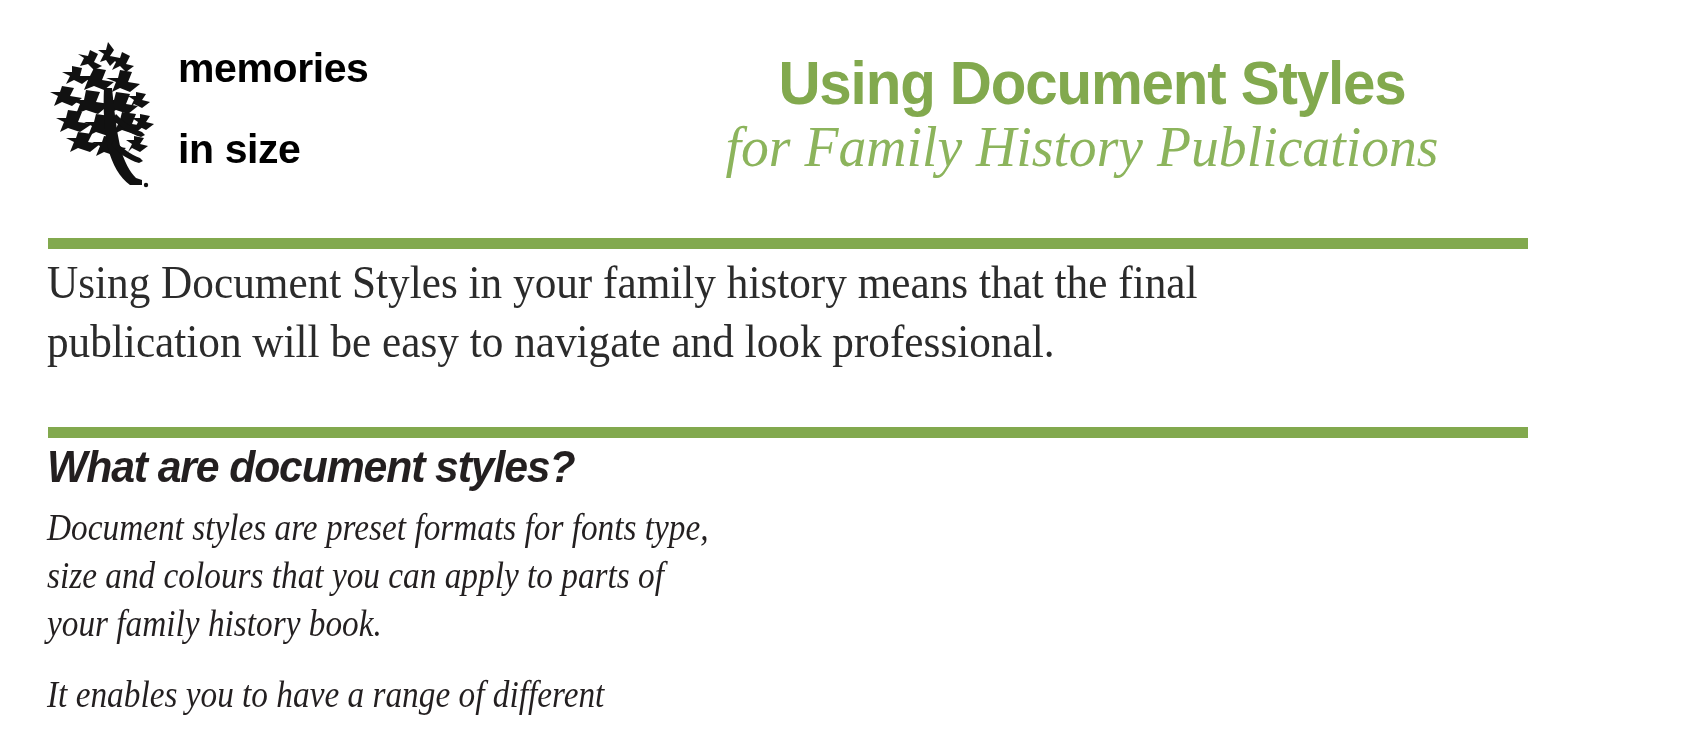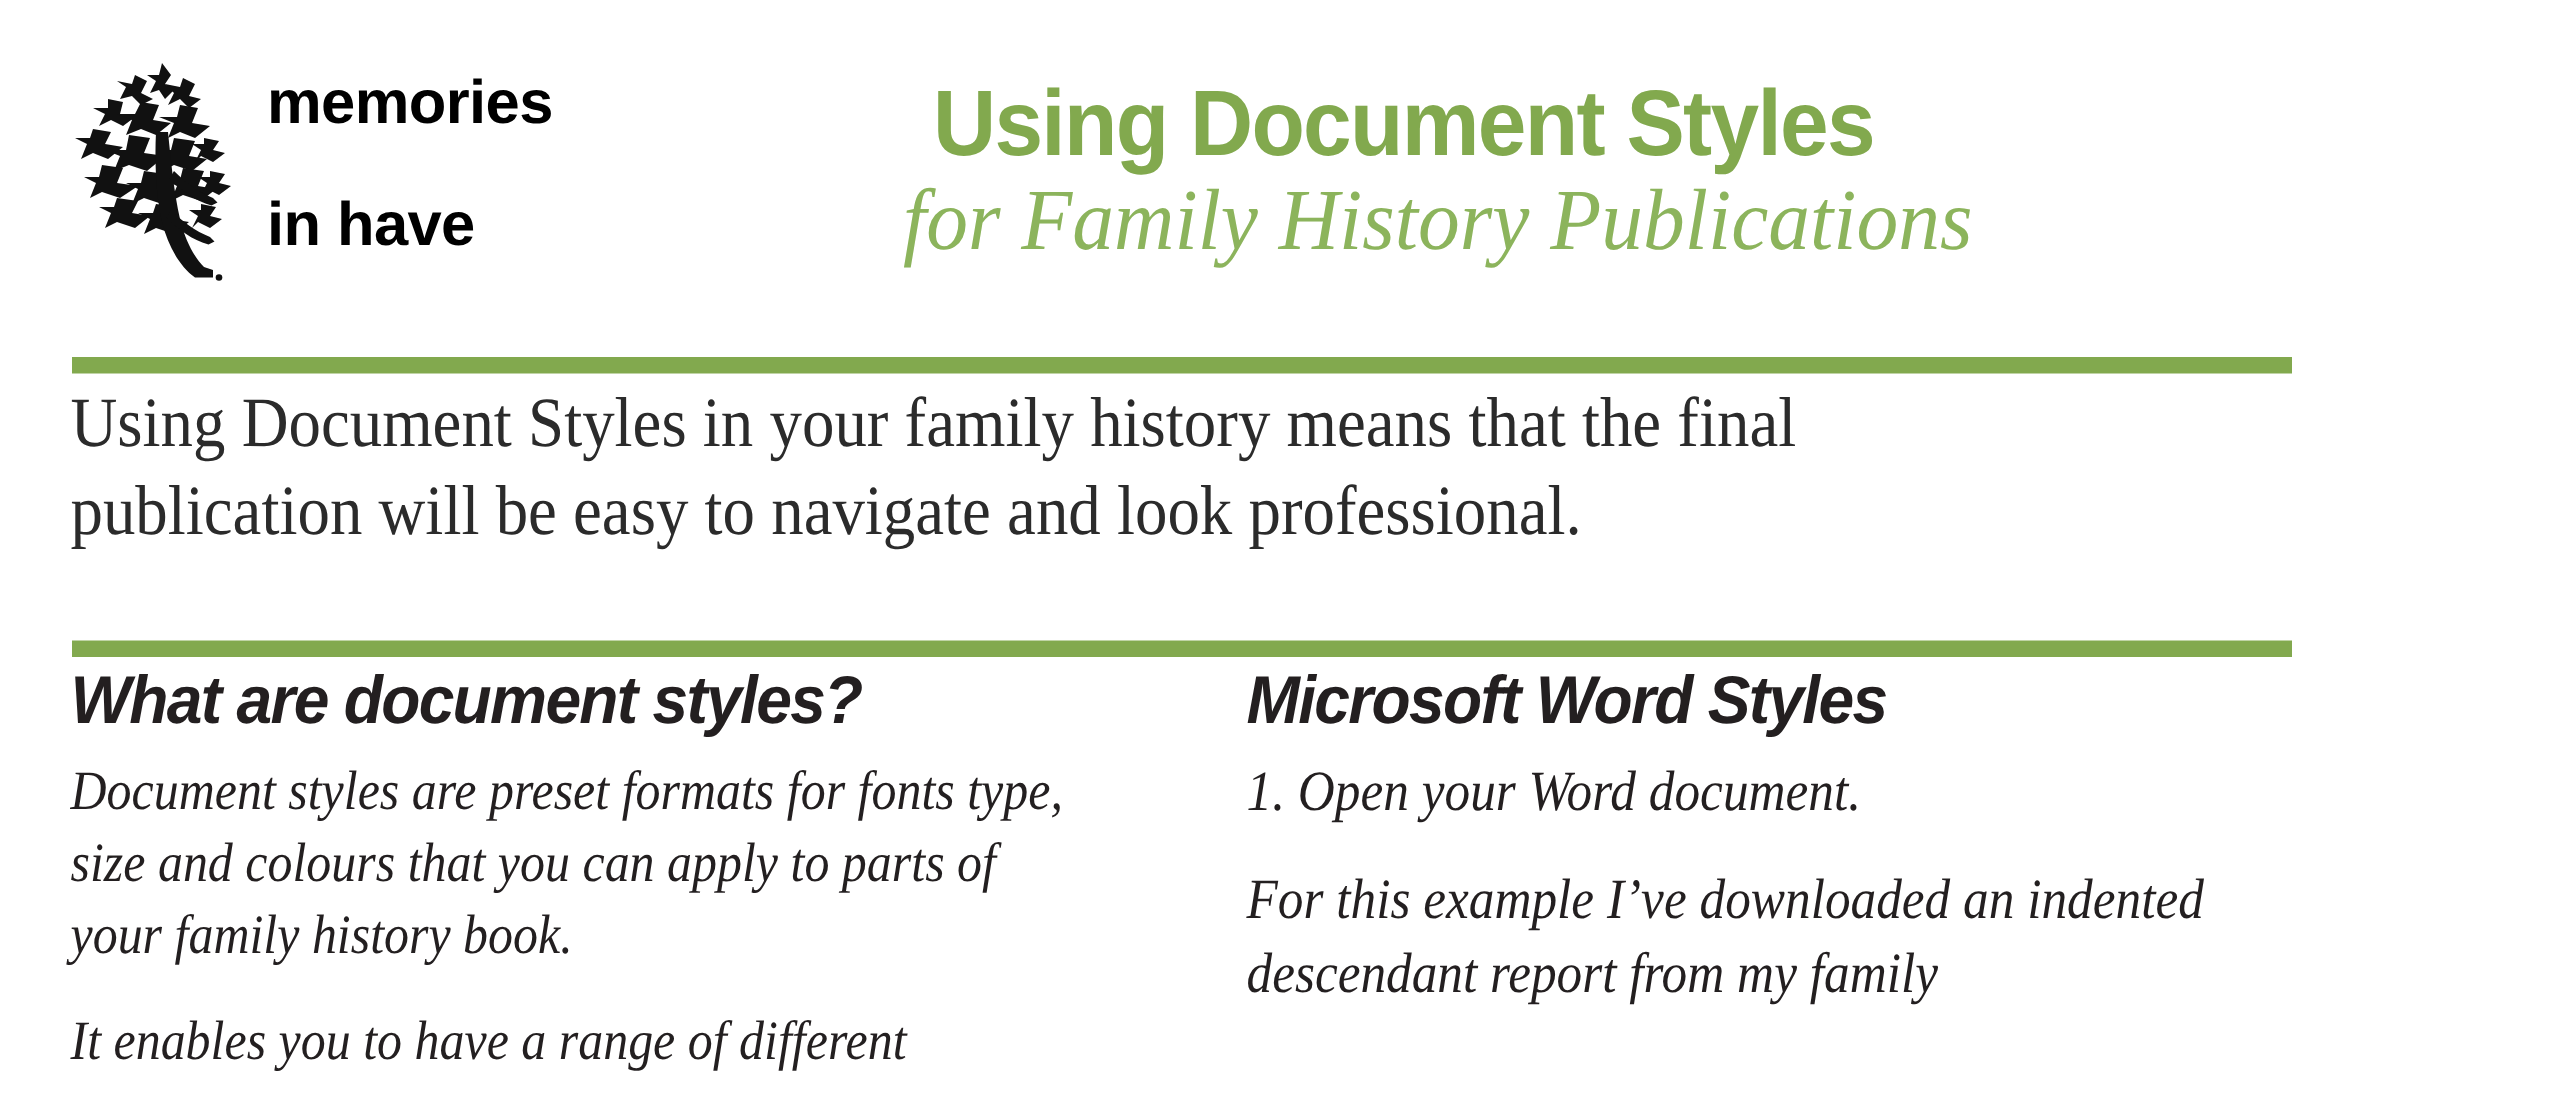--- a/index.html
+++ b/index.html
@@ -60,21 +60,21 @@
     white-space: pre-line;
     padding-bottom: 6px;
   }
   .logo-wordmark .wm-line { display: block; }
 
   .title-block {
     position: absolute;
     right: 180px;
     top: 52px;
     width: 1000px;
-    text-align: left;
+    text-align: center;
   }
   .doc-title {
     font-family: "Liberation Sans", sans-serif;
     font-weight: 700;
     font-size: 62px;
     line-height: 1.0;
     color: #82a94e;
     letter-spacing: -1.2px;
     transform: scaleX(0.94);
     transform-origin: right center;
@@ -194,21 +194,21 @@
           <path d="M62 52 C64 72, 66 92, 70 110 C74 126, 80 136, 86 142 L92 144 L92 149 L80 149 C70 142, 62 128, 58 112 C54 94, 53 72, 54 52 Z"></path>
 
           <path d="M66 78 C74 86, 82 92, 92 96 L95 99 L91 101 C80 98, 71 91, 63 83 Z"></path>
           <path d="M64 104 C72 112, 80 118, 90 122 L93 125 L89 127 C78 124, 69 117, 61 109 Z"></path>
 
           <circle cx="96" cy="149" r="2.2"></circle>
         </g>
       </svg>
       <div class="logo-wordmark">
         <span class="wm-line">memories</span>
-        <span class="wm-line">in have</span>
+        <span class="wm-line">in size</span>
       </div>
     </div>
 
     <div class="title-block">
       <div class="doc-title">Using Document Styles</div>
       <div class="doc-subtitle">for Family History Publications</div>
     </div>
   </div>
 
   <div class="rule rule-top"></div>
@@ -218,21 +218,16 @@
   <div class="rule rule-bottom"></div>
 
   <div class="columns">
 
     <div class="col col-left">
       <h2 class="col-heading">What are document styles?</h2>
       <p class="col-para">Document styles are preset formats  for fonts type, size and colours that you can apply to parts of your family history book.</p>
       <p class="col-para">It enables you to have a range of different</p>
     </div>
 
-    <div class="col col-right">
-      <h2 class="col-heading">Microsoft Word Styles</h2>
-      <p class="col-para">1. Open your Word document.</p>
-      <p class="col-para">For this example I’ve downloaded an indented descendant report from my family</p>
-    </div>
 
   </div>
 
 </div>
 
 </body></html>

